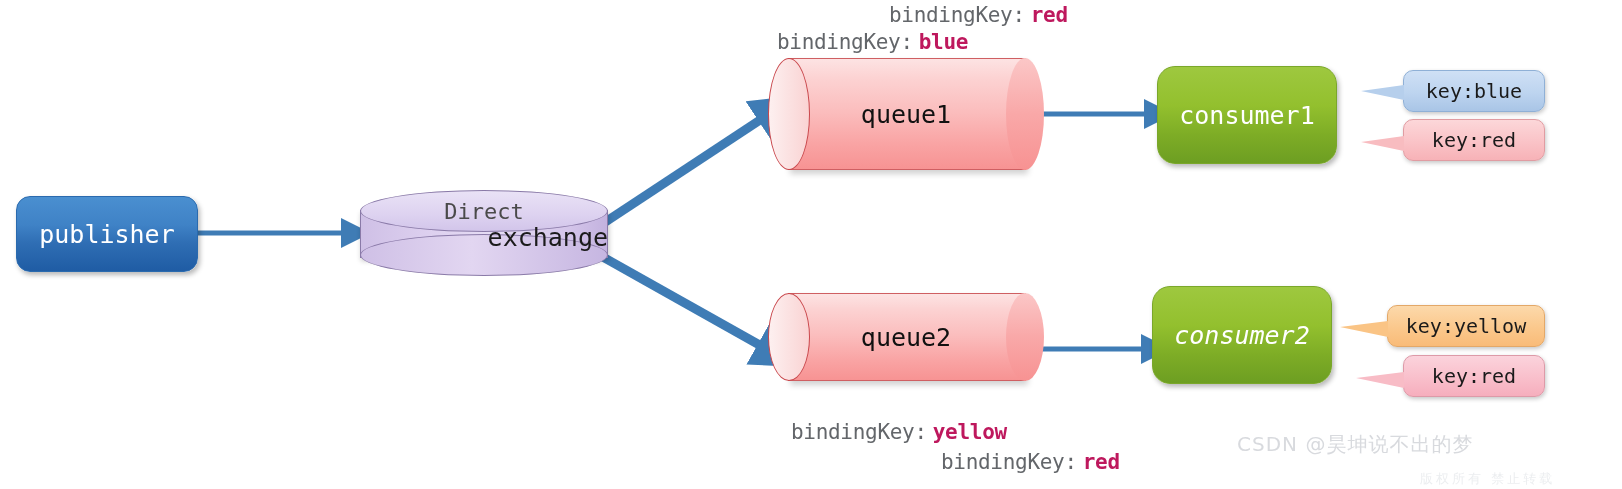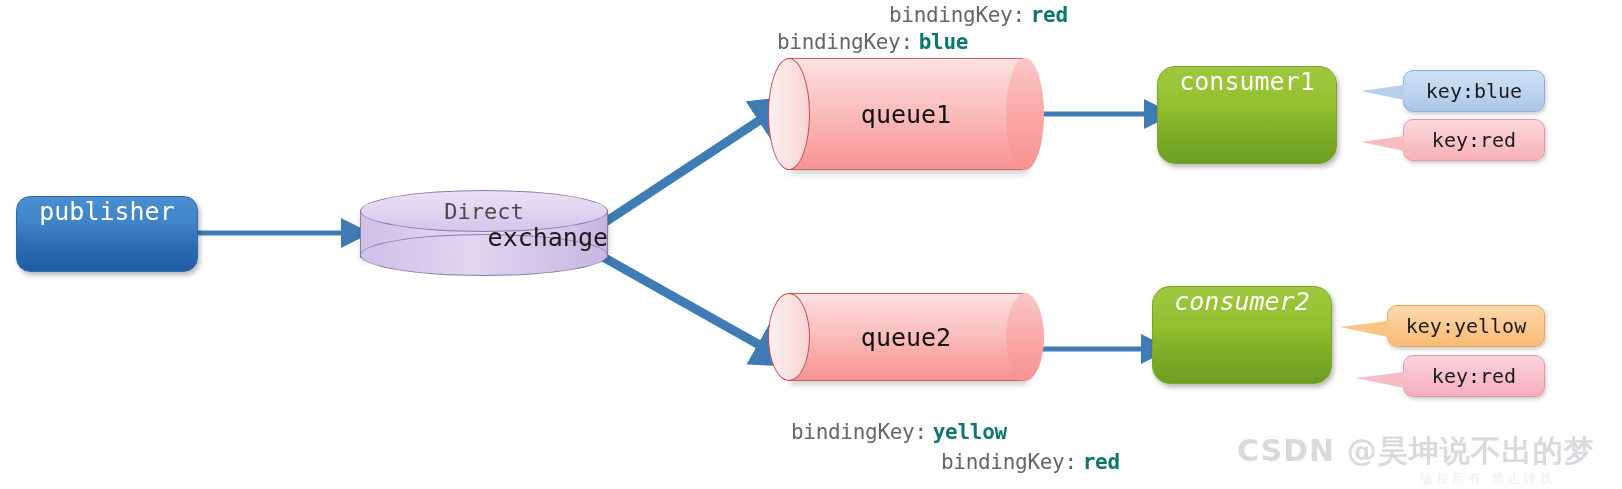--- a/index.html
+++ b/index.html
@@ -25,30 +25,30 @@
     font-size: 21px;
     white-space: nowrap;
     color: #5a5a5a;
     letter-spacing: -0.3px;
   }
   .binding-label .bk-key {
     color: #63666a;
   }
   .binding-label .bk-val {
     font-weight: bold;
-    color: #0f766e;
+    color: #be185d;
     margin-left: 6px;
   }
 
   
   .node-box {
     position: absolute;
     border-radius: 14px;
     display: flex;
-    align-items: flex-start;
+    align-items: center;
     justify-content: center;
     color: #ffffff;
     font-family: "DejaVu Sans Mono", "Liberation Mono", monospace;
     font-size: 25px;
     letter-spacing: 0px;
     box-shadow: 2px 3px 5px rgba(0,0,0,0.28);
   }
   .node-publisher {
     background: linear-gradient(180deg, #4a8fd0 0%, #3f82c6 38%, #2f6eb4 62%, #1f5ca4 100%);
     border: 1px solid #2a6aae;
@@ -181,25 +181,24 @@
   .bubble-tail {
     position: absolute;
     width: 0;
     height: 0;
   }
 
   
   .watermark {
     position: absolute;
     font-family: "DejaVu Sans", "Liberation Sans", sans-serif;
-    font-size: 30px;
+    font-size: 20px;
     color: #d8dade;
     white-space: nowrap;
     letter-spacing: 1px;
-    font-weight: bold;
   }
   .watermark-sub {
     position: absolute;
     font-family: "DejaVu Sans", "Liberation Sans", sans-serif;
     font-size: 13px;
     color: #eceef0;
     white-space: nowrap;
     letter-spacing: 3px;
   }
 </style>

